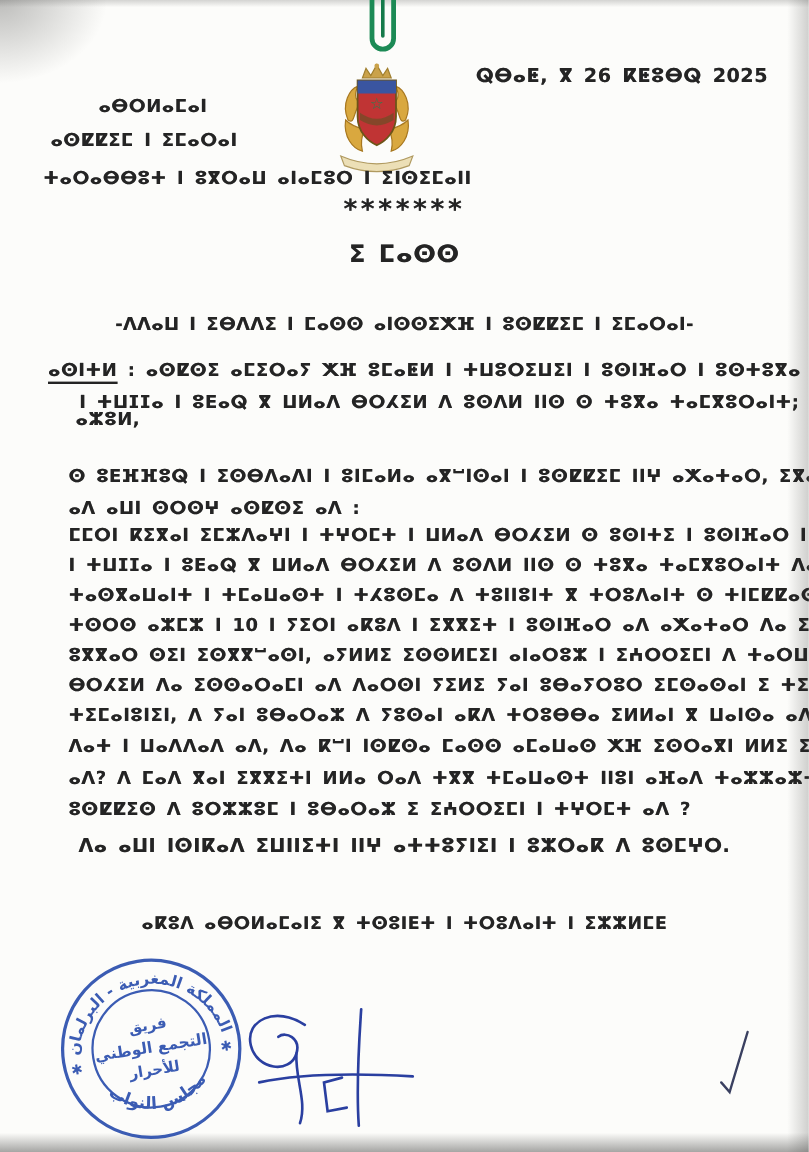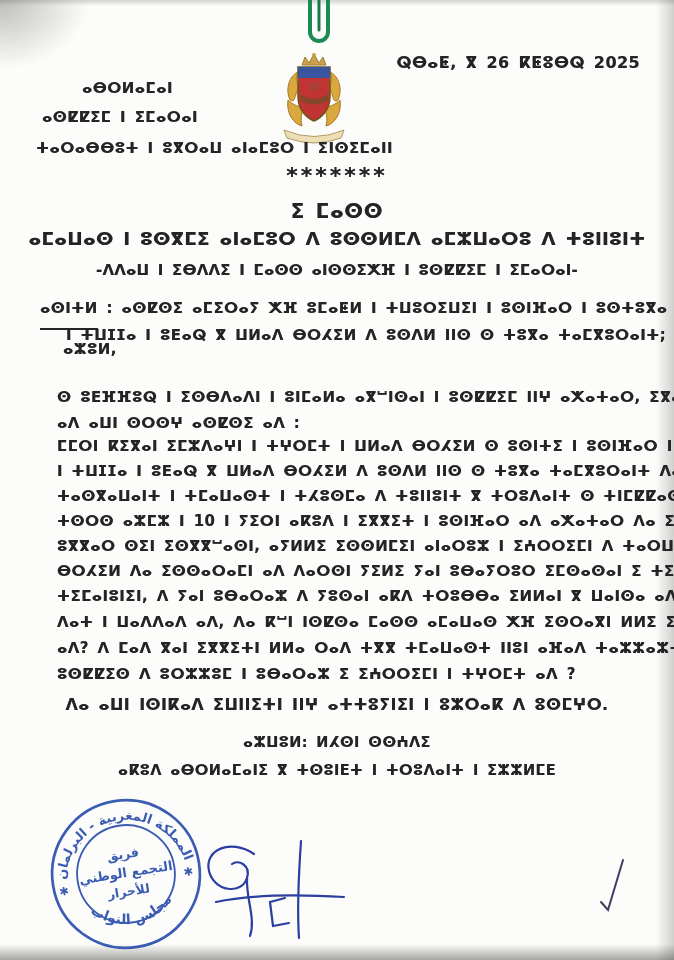--- a/index.html
+++ b/index.html
@@ -8,21 +8,21 @@
         font-family:"DejaVu Sans",sans-serif;color:#242424;}
   .t{position:absolute;white-space:nowrap;font-weight:700;letter-spacing:.4px;word-spacing:3px;
      text-shadow:0 0 .5px rgba(40,40,40,.55);}
   .center{left:0;right:0;text-align:center;}
   .hdr{font-size:15px;}
   .date{font-size:16px;}
   .big{font-size:20px;letter-spacing:.6px;}
   .big2{font-size:18.5px;letter-spacing:.2px;}
   .via{font-size:15px;font-weight:700;letter-spacing:.2px;}
   .bodyline{font-size:15px;}
-  .subj-label{border-bottom:2px solid #242424;padding-bottom:11px;}
+  .subj-label{border-bottom:2px solid #242424;padding-bottom:1px;}
   .closing{font-size:16px;}
   .sig{font-size:14.5px;}
   
   .shadow-corner{position:absolute;left:0;top:0;width:90px;height:70px;pointer-events:none;
     background:radial-gradient(ellipse at 0% 0%,rgba(70,70,68,.35),rgba(70,70,68,0) 70%);}
   .shadow-right{position:absolute;right:0;top:0;width:18px;height:100%;pointer-events:none;
     background:linear-gradient(to left,rgba(90,90,88,.28),rgba(90,90,88,0));}
   .shadow-bottom{position:absolute;left:0;bottom:0;width:100%;height:16px;pointer-events:none;
     background:linear-gradient(to top,rgba(60,60,58,.45),rgba(60,60,58,0));}
   .shadow-top{position:absolute;left:0;top:0;width:100%;height:6px;pointer-events:none;
@@ -64,21 +64,20 @@
 
   <div class="t hdr" style="left:42px;top:79px;margin-left:40px;">ⴰⴱⵔⵍⴰⵎⴰⵏ</div>
   <div class="t hdr" style="left:42px;top:108px;">ⴰⵙⵇⵇⵉⵎ ⵏ ⵉⵎⴰⵔⴰⵏ</div>
   <div class="t hdr" style="left:36px;top:139px;">ⵜⴰⵔⴰⴱⴱⵓⵜ ⵏ ⵓⴳⵔⴰⵡ ⴰⵏⴰⵎⵓⵔ ⵏ ⵉⵏⵙⵉⵎⴰⵏⵏ</div>
 
   <div class="t date" style="right:34px;top:53px;">ⵕⴱⴰⵟ, ⴳ 26 ⴽⵟⵓⴱⵕ 2025</div>
 
   <div class="t center" style="top:163px;font-size:22px;letter-spacing:3px;">*******</div>
 
   <div class="t center big" style="top:199px;">ⵉ ⵎⴰⵙⵙ</div>
-  <div class="t center big2" style="top:228px;">ⴰⵎⴰⵡⴰⵙ ⵏ ⵓⵙⴳⵎⵉ ⴰⵏⴰⵎⵓⵔ ⴷ ⵓⵙⵙⵍⵎⴷ ⴰⵎⵣⵡⴰⵔⵓ ⴷ ⵜⵓⵏⵏⵓⵏⵜ</div>
   <div class="t center via" style="top:261px;">-ⴷⴷⴰⵡ ⵏ ⵉⴱⴷⴷⵉ ⵏ ⵎⴰⵙⵙ ⴰⵏⵙⵙⵉⵅⴼ ⵏ ⵓⵙⵇⵇⵉⵎ ⵏ ⵉⵎⴰⵔⴰⵏ-</div>
 
   <div class="t bodyline" style="left:40px;top:299px;"><span class="subj-label">ⴰⵙⵏⵜⵍ</span><span> : </span><span>ⴰⵙⵇⵙⵉ ⴰⵎⵉⵔⴰⵢ ⵅⴼ ⵓⵎⴰⵟⵍ ⵏ ⵜⵡⵓⵔⵉⵡⵉⵏ ⵏ ⵓⵙⵏⴼⴰⵔ ⵏ ⵓⵙⵜⵓⴳⴰ ⵏ ⵓⴱⴰⵔⴰⵣ</span></div>
   <div class="t bodyline" style="left:66px;top:326px;">ⵏ ⵜⵡⵊⵊⴰ ⵏ ⵓⴹⴰⵕ ⴳ ⵡⵍⴰⴷ ⴱⵔⵃⵉⵍ ⴷ ⵓⵙⴷⵍ ⵏⵏⵙ ⵙ ⵜⵓⴳⴰ ⵜⴰⵎⴳⵓⵔⴰⵏⵜ;</div>
 
   <div class="t bodyline" style="left:63px;top:340px;">ⴰⵣⵓⵍ,</div>
 
   <div class="t bodyline" style="left:57px;top:388px;">ⵙ ⵓⴹⴼⴼⵓⵕ ⵏ ⵉⵙⴱⴷⴰⴷⵏ ⵏ ⵓⵏⵎⴰⵍⴰ ⴰⴳⵯⵏⵙⴰⵏ ⵏ ⵓⵙⵇⵇⵉⵎ ⵏⵏⵖ ⴰⵅⴰⵜⴰⵔ, ⵉⴳⴰ ⵉⵢⵉ ⴰⴷⴷⵓⵔ</div>
   <div class="t bodyline" style="left:57px;top:414px;">ⴰⴷ ⴰⵡⵏ ⵙⵔⵙⵖ ⴰⵙⵇⵙⵉ ⴰⴷ :</div>
 
@@ -89,21 +88,20 @@
   <div class="t bodyline" style="left:57px;top:537px;">ⵓⴳⴳⴰⵔ ⵙⵉⵏ ⵉⵙⴳⴳⵯⴰⵙⵏ, ⴰⵢⵍⵍⵉ ⵉⵙⵙⵍⵎⵉⵏ ⴰⵏⴰⵔⵓⵣ ⵏ ⵉⵄⵔⵔⵉⵎⵏ ⴷ ⵜⴰⵔⵡⴰ ⵏ ⵜⵖⵔⵎⵜ ⵏ ⵡⵍⴰⴷ</div>
   <div class="t bodyline" style="left:57px;top:562px;">ⴱⵔⵃⵉⵍ ⴷⴰ ⵉⵙⵙⴰⵔⴰⵎⵏ ⴰⴷ ⴷⴰⵔⵙⵏ ⵢⵉⵍⵉ ⵢⴰⵏ ⵓⴱⴰⵢⵔⵓⵔ ⵉⵎⵙⴰⵙⴰⵏ ⵉ ⵜⵉⴳⴰⵡⵜ ⵏ ⵜⵉⵍⴰⵍ</div>
   <div class="t bodyline" style="left:57px;top:587px;">ⵜⵉⵎⴰⵏⵓⵏⵉⵏ, ⴷ ⵢⴰⵏ ⵓⴱⴰⵔⴰⵣ ⴷ ⵢⵓⵙⴰⵏ ⴰⴽⴷ ⵜⵔⵓⴱⴱⴰ ⵉⵍⵍⴰⵏ ⴳ ⵡⴰⵏⵙⴰ ⴰⴷ.</div>
 
   <div class="t bodyline" style="left:57px;top:613px;">ⴷⴰⵜ ⵏ ⵡⴰⴷⴷⴰⴷ ⴰⴷ, ⴷⴰ ⴽⵯⵏ ⵏⵙⵇⵙⴰ ⵎⴰⵙⵙ ⴰⵎⴰⵡⴰⵙ ⵅⴼ ⵉⵙⵔⴰⴳⵏ ⵍⵍⵉ ⵉⵙⵎⴰⵟⵍⵏ ⴰⵙⵏⴼⴰⵔ</div>
   <div class="t bodyline" style="left:57px;top:639px;">ⴰⴷ? ⴷ ⵎⴰⴷ ⴳⴰⵏ ⵉⴳⴳⵉⵜⵏ ⵍⵍⴰ ⵔⴰⴷ ⵜⴳⴳ ⵜⵎⴰⵡⴰⵙⵜ ⵏⵏⵓⵏ ⴰⴼⴰⴷ ⵜⴰⵣⵣⴰⵣⵜ ⵏ ⵜⵡⵓⵔⵉⵡⵉⵏ ⵏ</div>
   <div class="t bodyline" style="left:57px;top:665px;">ⵓⵙⵇⵇⵉⵙ ⴷ ⵓⵔⵣⵣⵓⵎ ⵏ ⵓⴱⴰⵔⴰⵣ ⵉ ⵉⵄⵔⵔⵉⵎⵏ ⵏ ⵜⵖⵔⵎⵜ ⴰⴷ ?</div>
 
   <div class="t center closing" style="top:695px;">ⴷⴰ ⴰⵡⵏ ⵏⵙⵏⴽⴰⴷ ⵉⵡⵏⵏⵉⵜⵏ ⵏⵏⵖ ⴰⵜⵜⵓⵢⵏⵉⵏ ⵏ ⵓⵣⵔⴰⴽ ⴷ ⵓⵙⵎⵖⵔ.</div>
 
-  <div class="t center sig" style="top:734px;">ⴰⵣⵡⵓⵍ: ⵍⵃⵙⵏ ⵙⵙⵄⴷⵉ</div>
   <div class="t center sig" style="top:762px;">ⴰⴽⵓⴷ ⴰⴱⵔⵍⴰⵎⴰⵏⵉ ⴳ ⵜⵙⵓⵏⴹⵜ ⵏ ⵜⵔⵓⴷⴰⵏⵜ ⵏ ⵉⵣⵣⵍⵎⴹ</div>
 
   <svg id="stamp" viewBox="0 0 150 150" font-family="DejaVu Sans, sans-serif" fill="#2b4fae">
     <circle cx="75" cy="75" r="71" fill="none" stroke="#2b4fae" stroke-width="2.6"></circle>
     <circle cx="75" cy="75" r="47" fill="none" stroke="#2b4fae" stroke-width="1.8"></circle>
     <defs>
       <path id="arcTop" d="M 16,82 A 59,59 0 1 1 134,82" fill="none"></path>
       <path id="arcBottom" d="M 23,86 A 55,55 0 0 0 127,86" fill="none"></path>
     </defs>
     <text font-size="12.5" font-weight="bold">

